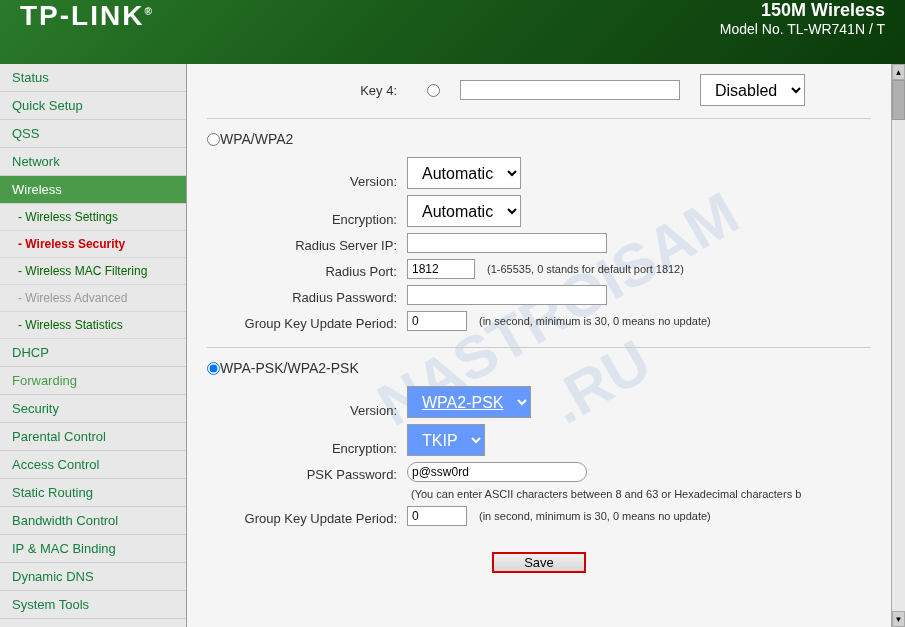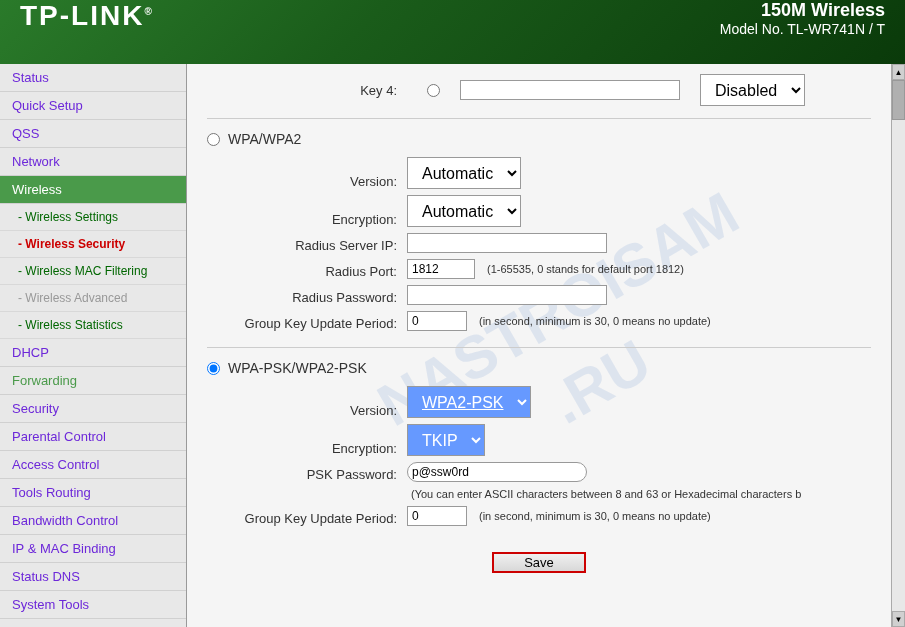--- a/index.html
+++ b/index.html
@@ -41,21 +41,21 @@
     .sidebar {
       width: 187px;
       background: #e8e8e8;
       border-right: 1px solid #999;
       overflow-y: auto;
       flex-shrink: 0;
     }
     .sidebar-item {
       padding: 6px 12px;
       cursor: pointer;
-      color: #6d28d9;
+      color: #15803d;
       font-size: 13px;
       border-bottom: 1px solid #d0d0d0;
     }
     .sidebar-item.active { background: #4a9a4a; color: white; }
     .sidebar-item.sub { padding-left: 18px; color: #006600; font-size: 12px; border-bottom: 1px solid #d8d8d8; }
     .sidebar-item.sub.selected { color: #cc0000; font-weight: bold; }
 
     
     .content {
       flex: 1;
@@ -92,21 +92,20 @@
     }
     .key4-row label { font-size: 13px; color: #333; }
 
     
     .radio-section {
       margin-bottom: 16px;
     }
     .radio-header {
       display: flex;
       align-items: center;
-      gap: 8px;
       margin-bottom: 10px;
     }
     .radio-header label { font-size: 14px; color: #333; font-weight: normal; }
 
     .form-row {
       display: flex;
       align-items: flex-end;
       margin-bottom: 6px;
     }
     .form-label {
@@ -234,24 +233,24 @@
     <div class="sidebar-item sub">- Wireless Settings</div>
     <div class="sidebar-item sub selected">- Wireless Security</div>
     <div class="sidebar-item sub">- Wireless MAC Filtering</div>
     <div class="sidebar-item sub" style="color:#999;">- Wireless Advanced</div>
     <div class="sidebar-item sub">- Wireless Statistics</div>
     <div class="sidebar-item">DHCP</div>
     <div class="sidebar-item" style="color:#4a9a4a;">Forwarding</div>
     <div class="sidebar-item">Security</div>
     <div class="sidebar-item">Parental Control</div>
     <div class="sidebar-item">Access Control</div>
-    <div class="sidebar-item">Tools Routing</div>
+    <div class="sidebar-item">Static Routing</div>
     <div class="sidebar-item">Bandwidth Control</div>
     <div class="sidebar-item">IP &amp; MAC Binding</div>
-    <div class="sidebar-item">Status DNS</div>
+    <div class="sidebar-item">Dynamic DNS</div>
     <div class="sidebar-item">System Tools</div>
   </div>
 
   <div class="content">
 
     <div class="watermark">
       NASTROISAM<br>.RU
     </div>
 
     <div class="form-section">

